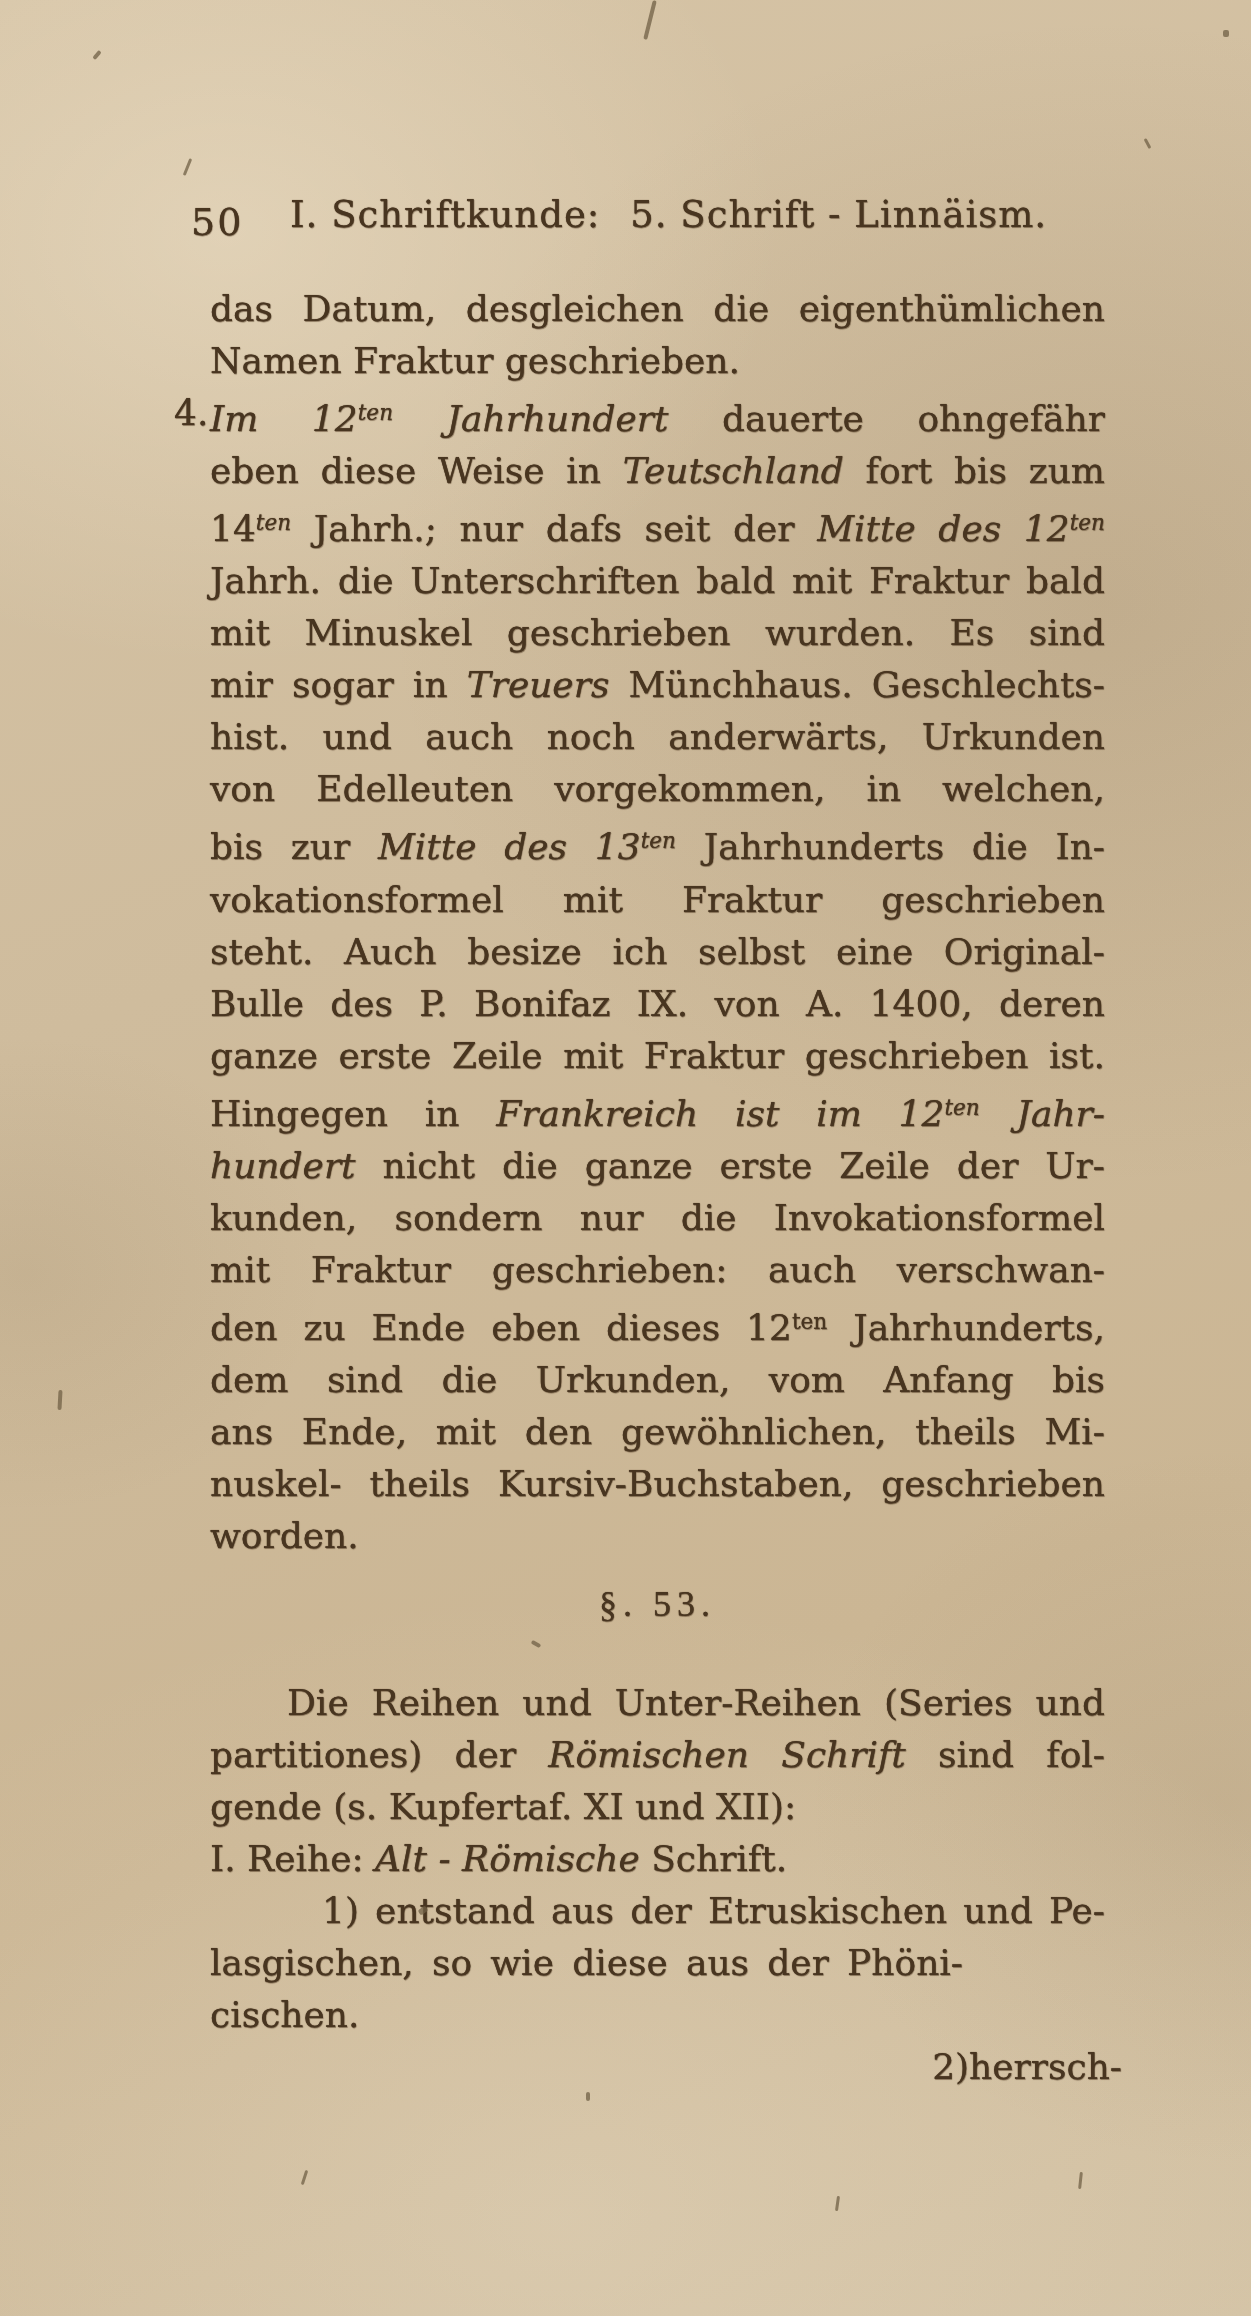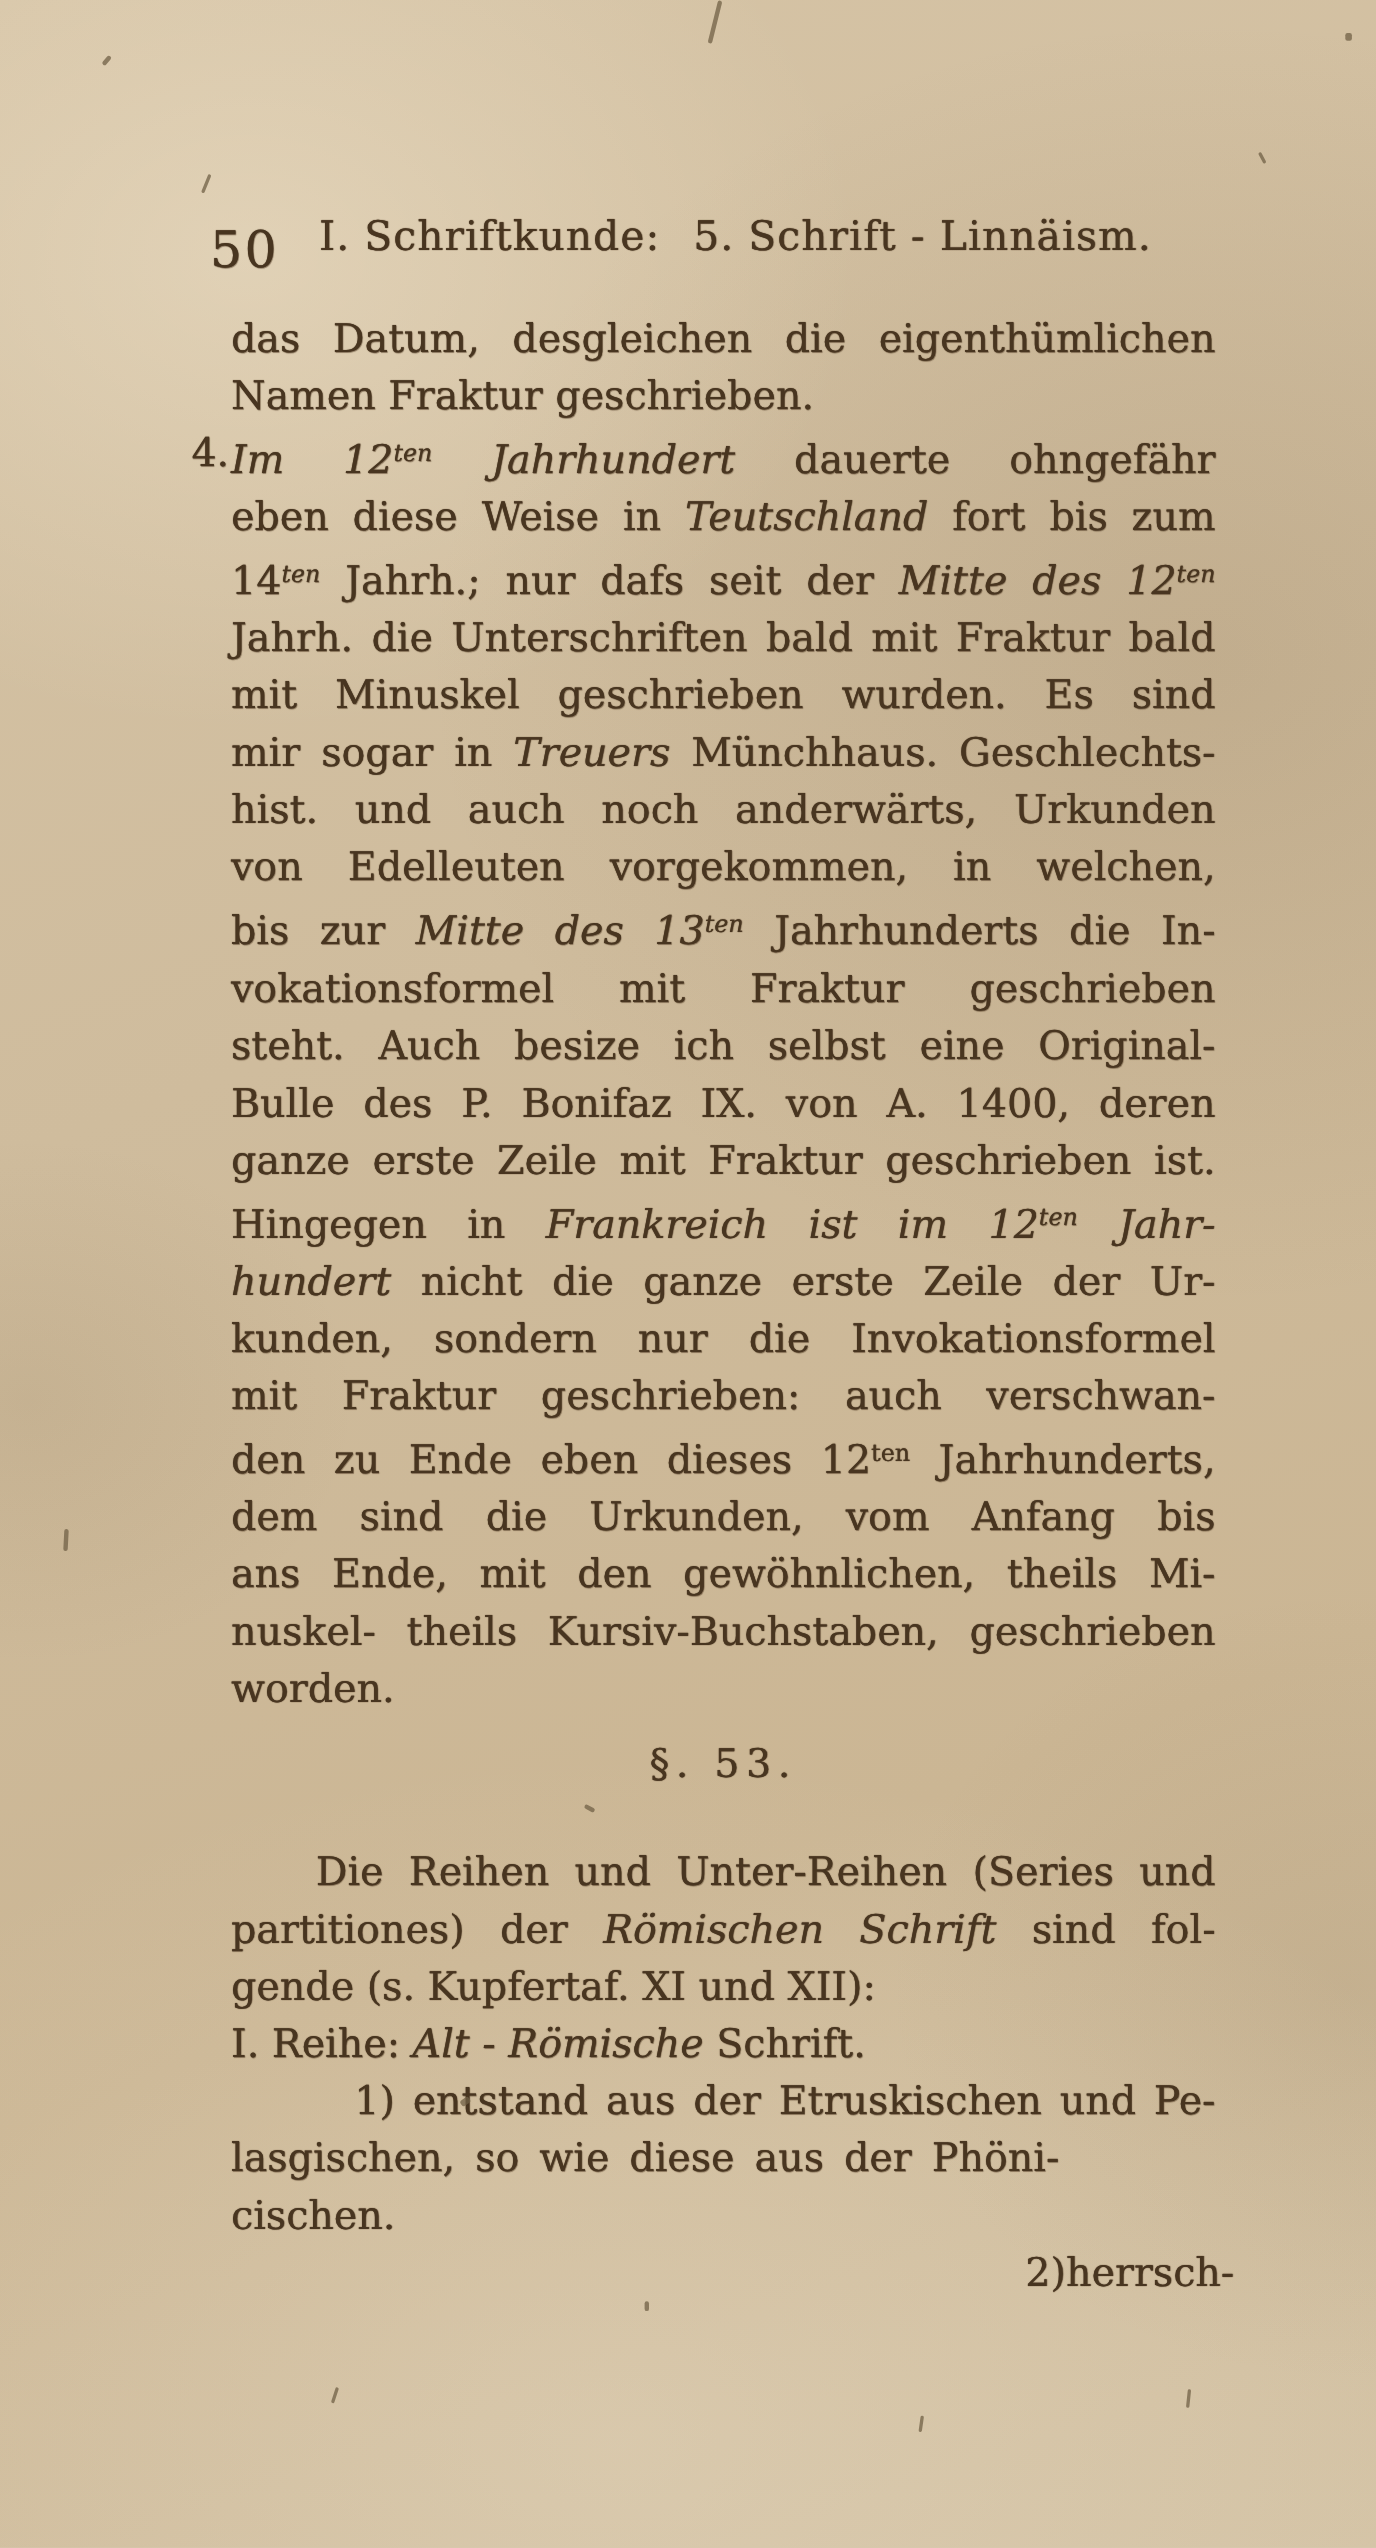--- a/index.html
+++ b/index.html
@@ -17,21 +17,21 @@
       radial-gradient(ellipse 500px 400px at 2% 55%, rgba(120,98,66,0.10), transparent 60%),
       linear-gradient(160deg,#d6c4a6 0%,#cfbc9d 38%,#cbb694 70%,#d3c2a4 100%);
     font-family:"DejaVu Serif","Liberation Serif",serif;
     color:#483520;
   }
   .ink{ text-shadow:0 0 0.9px currentColor, 0.6px 0.6px 0.7px rgba(70,48,26,0.45); }
 
   
   #page-number{
     position:absolute;left:191px;top:200px;
-    font-size:46px;letter-spacing:2px;
+    font-size:38px;letter-spacing:2px;
   }
   #running-header{
     position:absolute;left:290px;top:193px;
     display:flex;gap:30px;
     font-size:37px;letter-spacing:1px;white-space:nowrap;
   }
 
   
   #text-column{
     position:absolute;left:210px;top:283px;width:895px;
@@ -46,20 +46,21 @@
   .it{ font-style:italic; }
   .sp{ font-size:0.60em;vertical-align:0.52em; }
   .marker{ position:absolute;left:-36px;top:0; }
   .ind-die{ text-indent:77px;margin-top:47px; }
   .ind-1{ margin-left:112px;width:783px; }
   .ind-2{ width:753px; }
   .sect-head{
     margin-top:16px;margin-bottom:18px;
     text-align:center;text-align-last:center;
     letter-spacing:6px;
+    font-family:Liberation Serif, serif;
   }
   .catch{ text-align:right;text-align-last:right;width:912px; }
 
   
   .speck{
     position:absolute;
     background:rgba(112,96,70,0.75);
     border-radius:2px;
   }
 </style>

